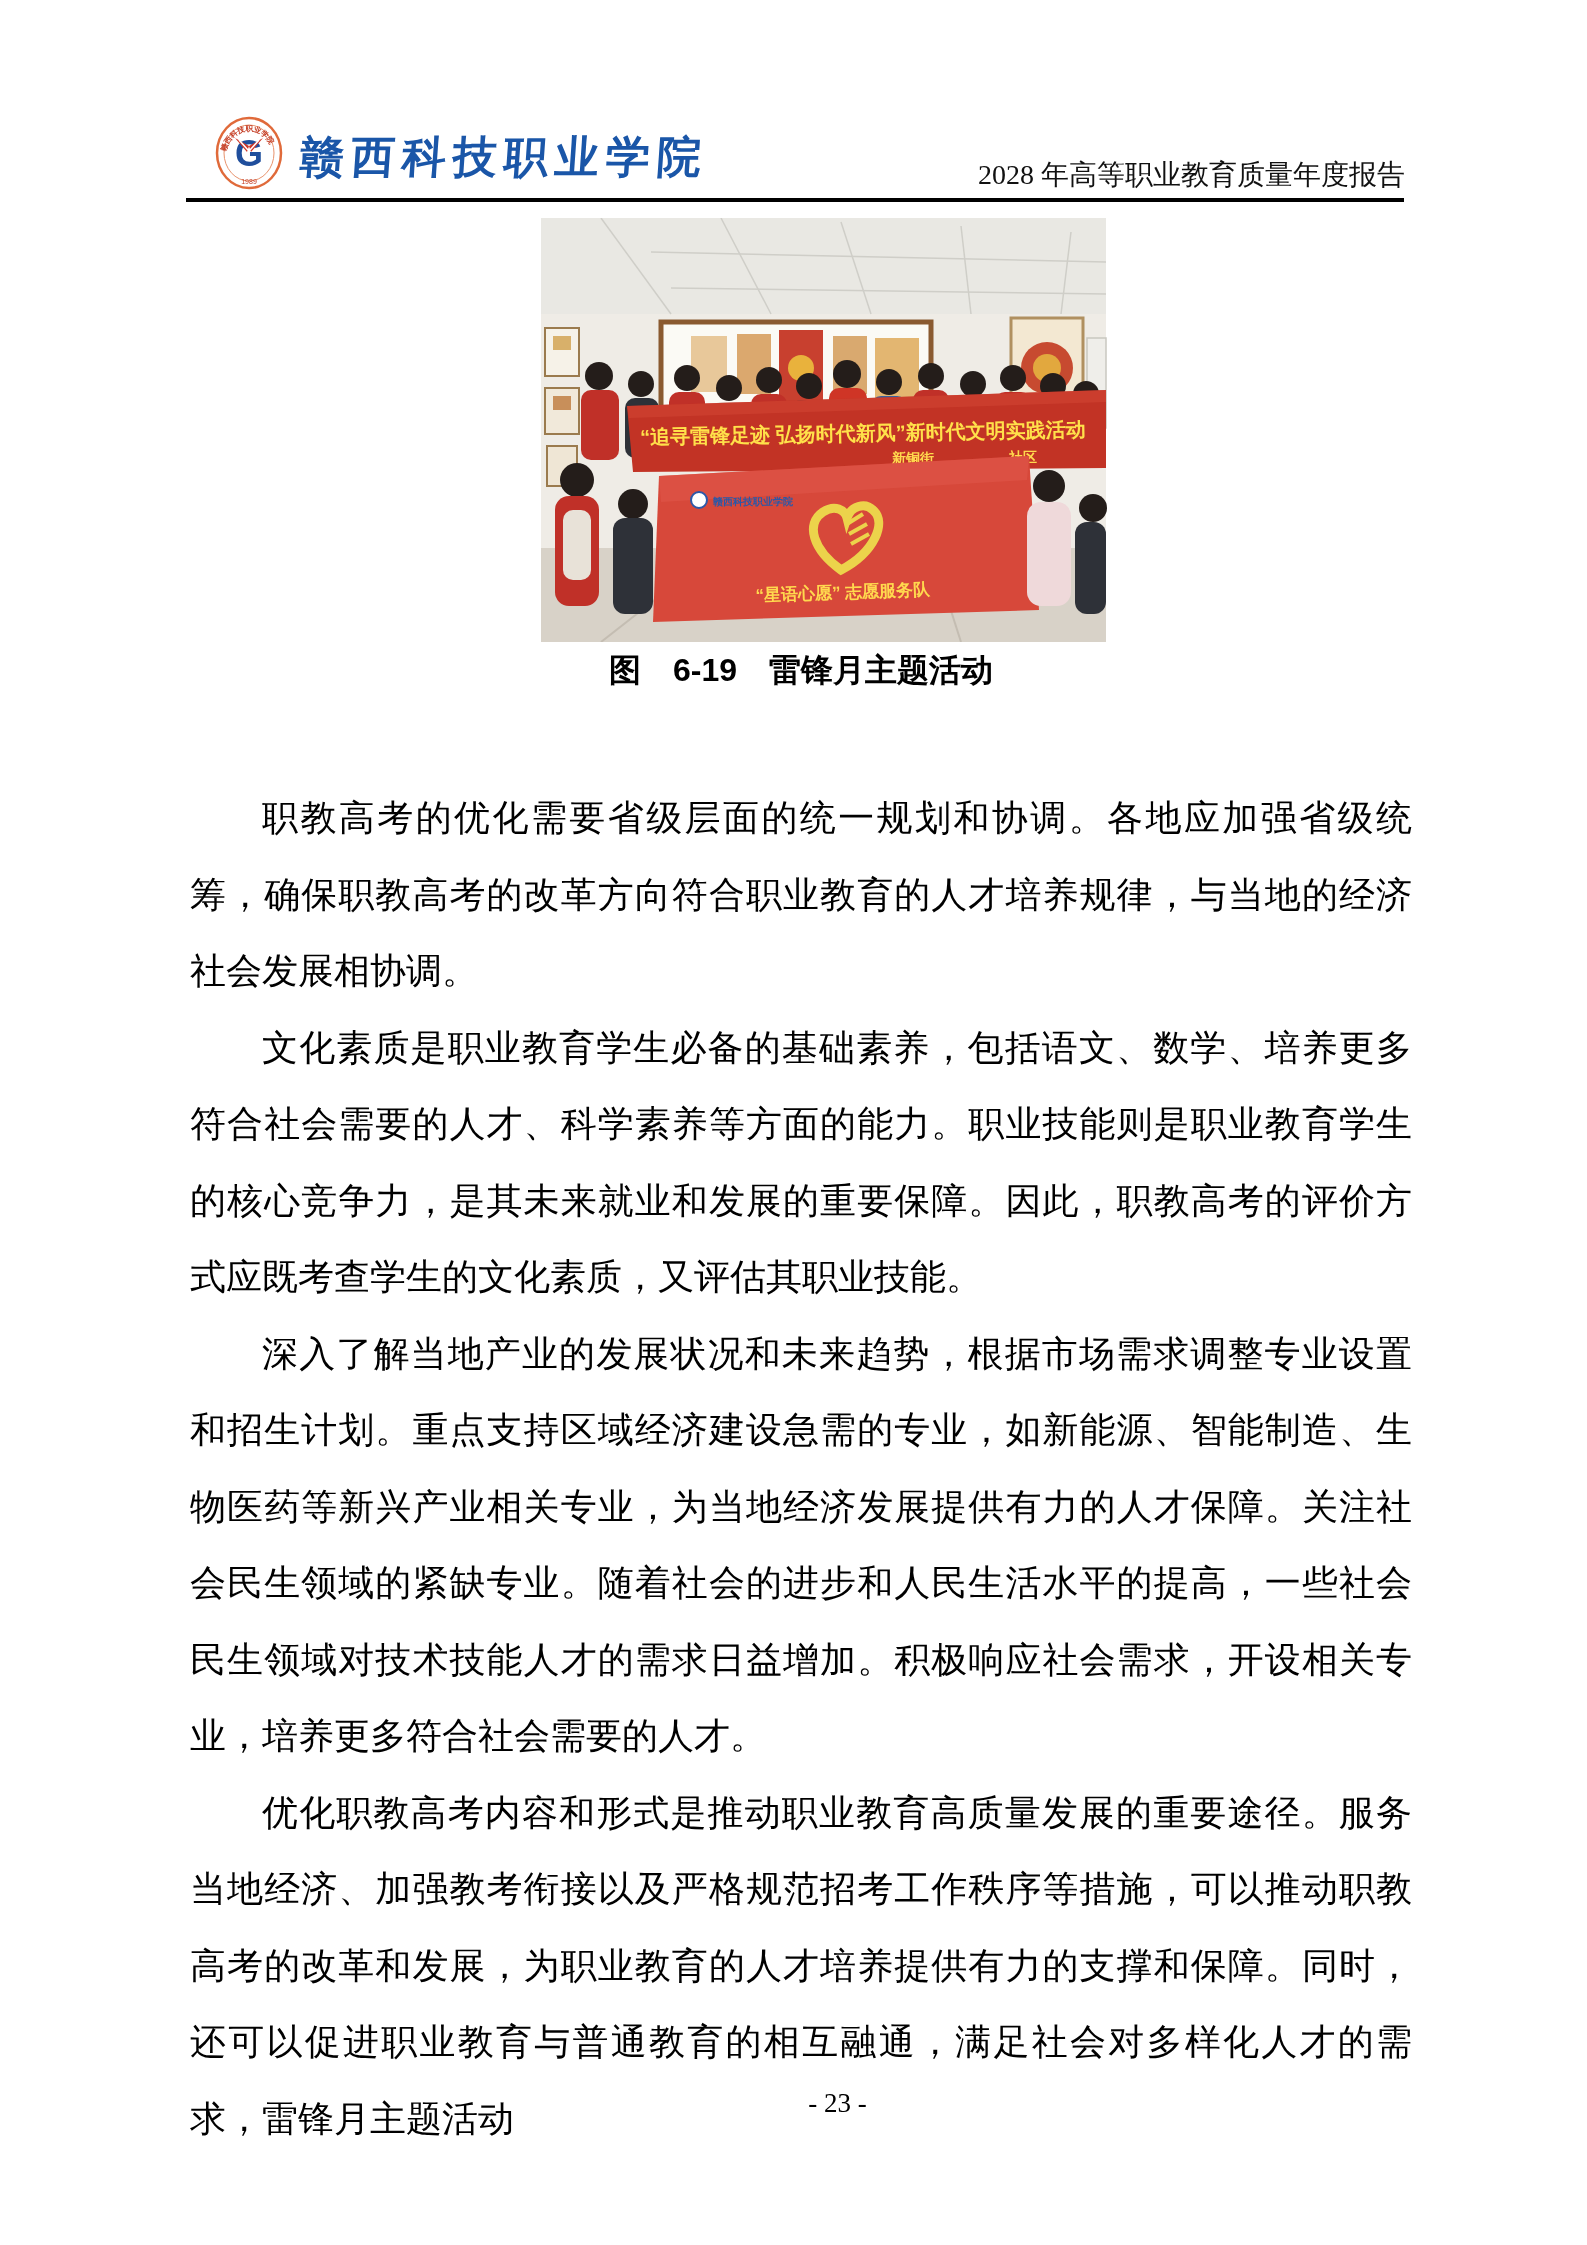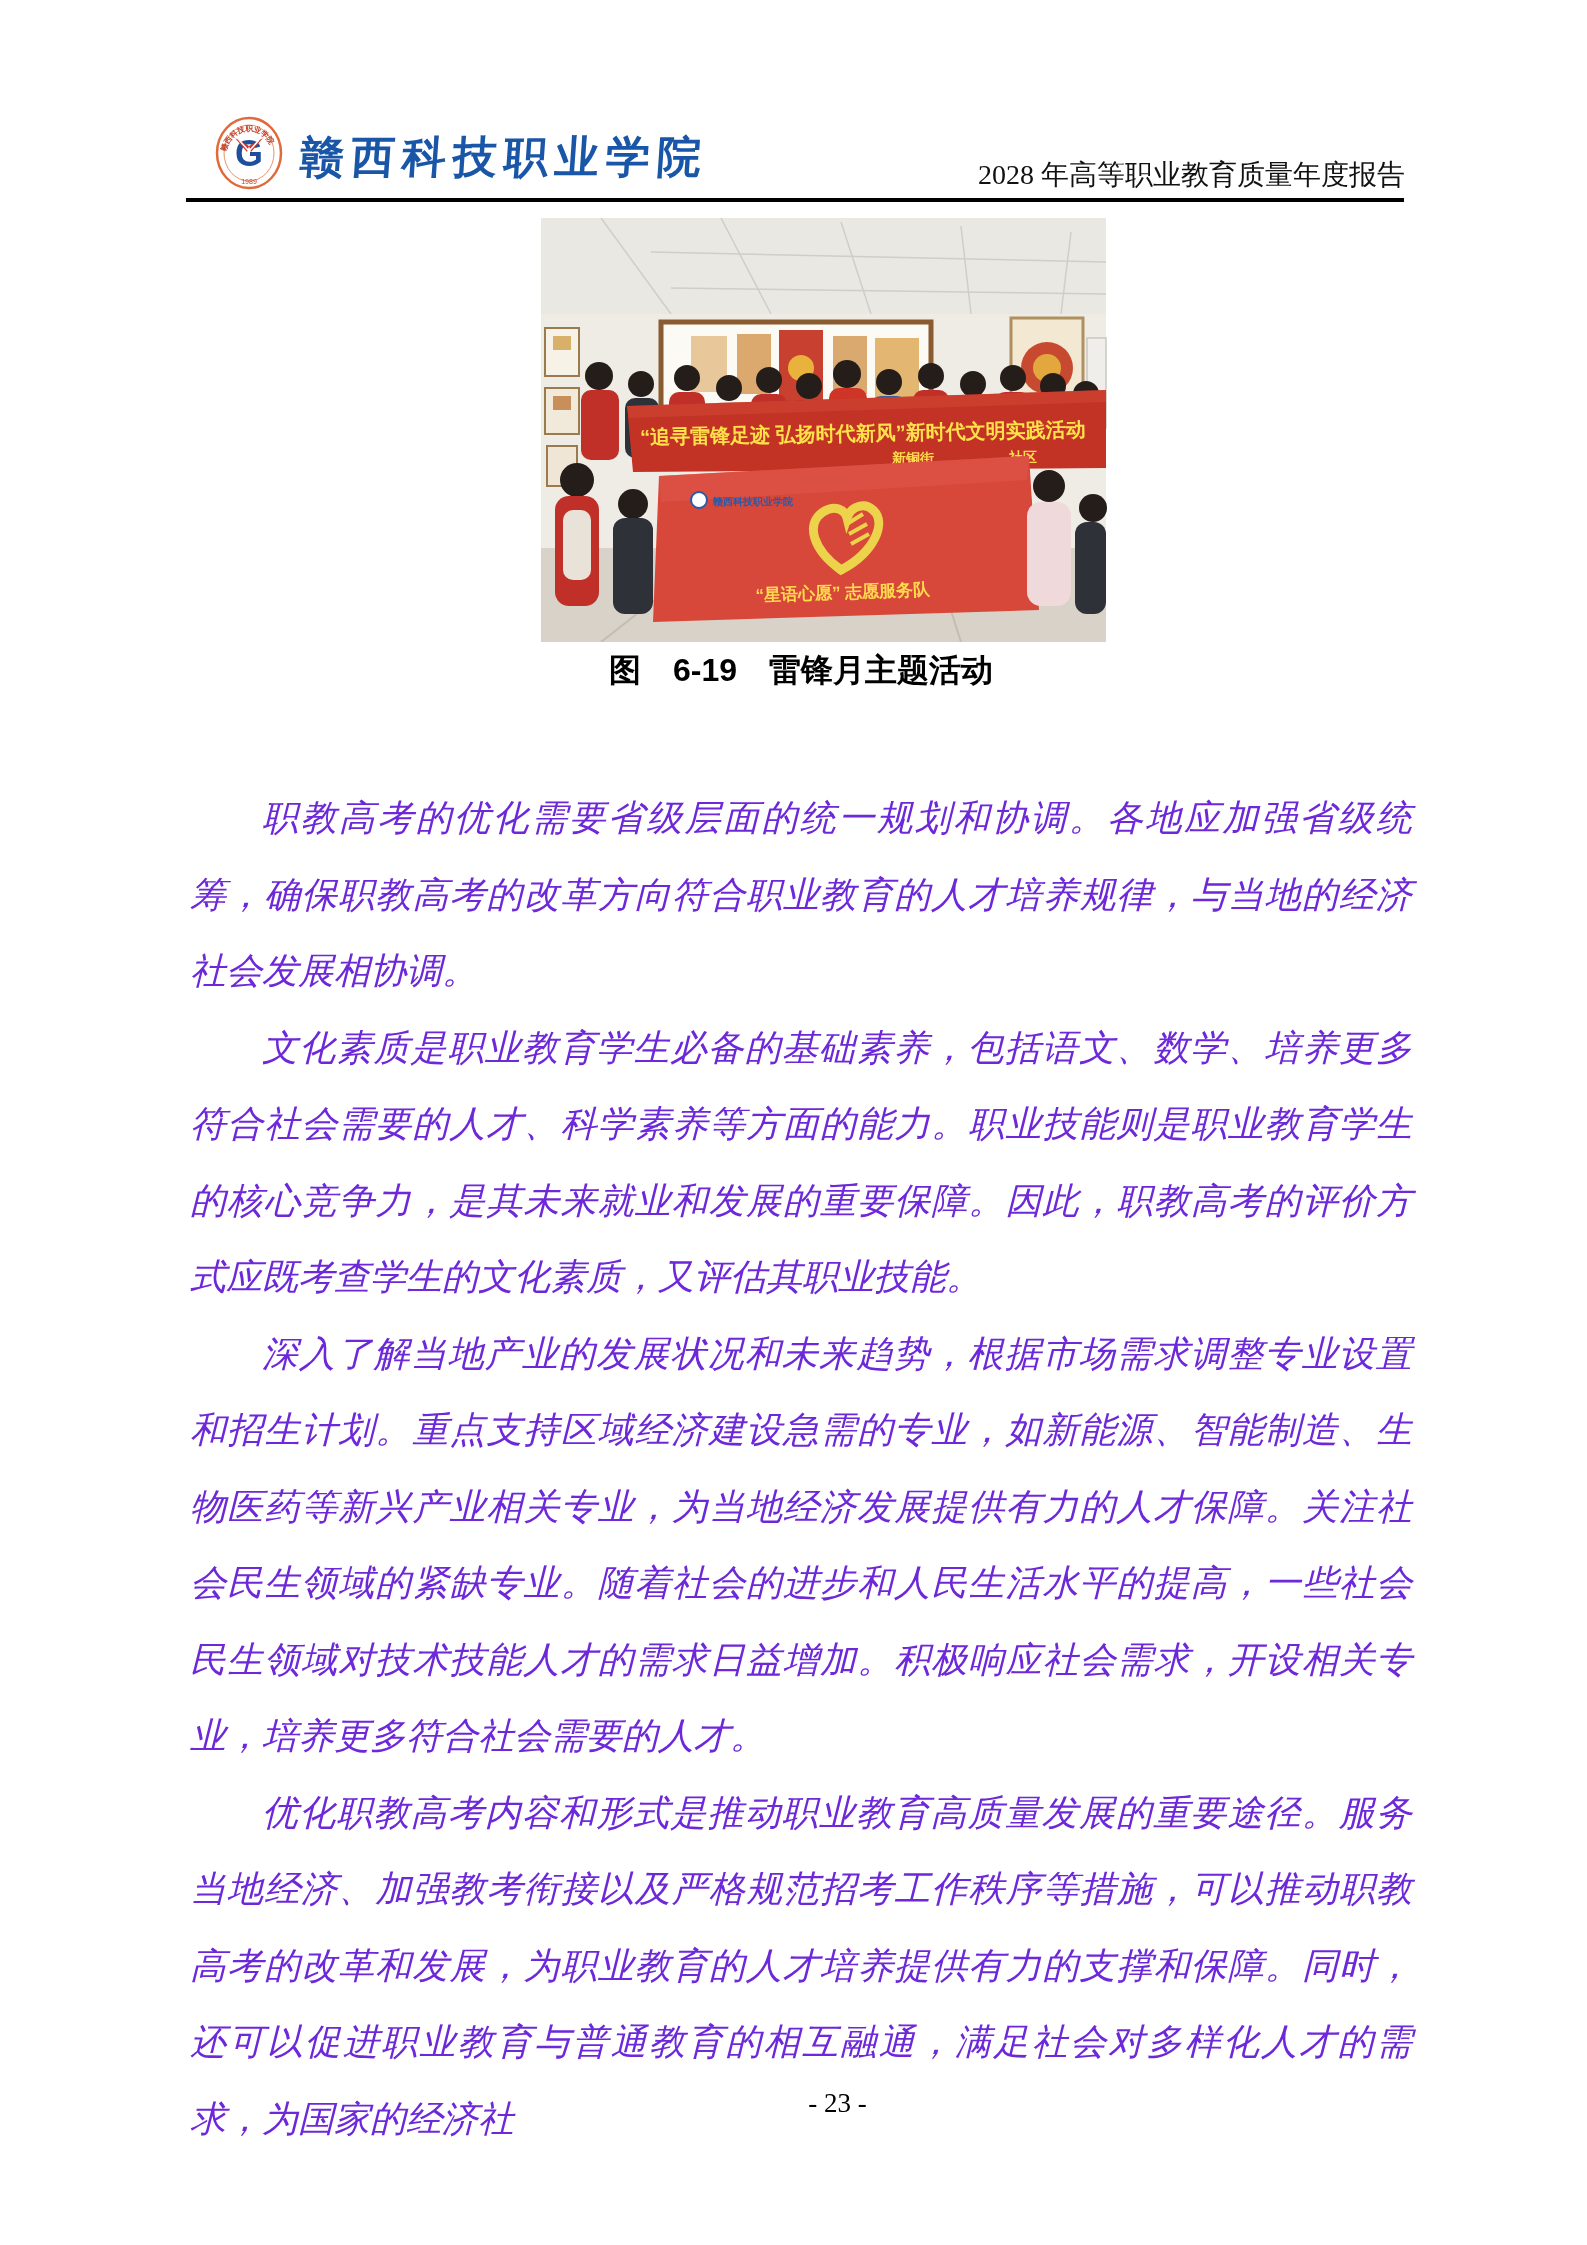--- a/index.html
+++ b/index.html
@@ -40,23 +40,22 @@
   
   .sec-heading{
     position:absolute;left:190px;top:716px;width:1222px;
     font-family:"Liberation Sans","DejaVu Sans",sans-serif;
     font-weight:bold;font-size:37px;line-height:48px;color:#000;
     padding-left:76px;box-sizing:border-box;
   }
   .bodytext{position:absolute;left:190px;top:780px;width:1222px;}
   .bodytext p{
     margin:0;font-size:36px;line-height:76.5px;
-    text-align:justify;text-indent:72px;color:#6d28d9;
+    text-align:justify;text-indent:72px;color:#000000;
     font-family:"Liberation Serif","DejaVu Serif",serif;
-    font-style:italic;
   }
   
   .footer{
     position:absolute;left:0;top:2088px;width:100%;
     text-align:center;font-size:27px;color:#000;padding-left:44px;
   }
 </style>
 </head>
 <body>
 
@@ -189,18 +188,18 @@
       </g>
     </svg>
   </div>
   <div class="caption">图　6-19　雷锋月主题活动</div>
 
 
   <div class="bodytext">
     <p>职教高考的优化需要省级层面的统一规划和协调。各地应加强省级统筹，确保职教高考的改革方向符合职业教育的人才培养规律，与当地的经济社会发展相协调。</p>
     <p>文化素质是职业教育学生必备的基础素养，包括语文、数学、培养更多符合社会需要的人才、科学素养等方面的能力。职业技能则是职业教育学生的核心竞争力，是其未来就业和发展的重要保障。因此，职教高考的评价方式应既考查学生的文化素质，又评估其职业技能。</p>
     <p>深入了解当地产业的发展状况和未来趋势，根据市场需求调整专业设置和招生计划。重点支持区域经济建设急需的专业，如新能源、智能制造、生物医药等新兴产业相关专业，为当地经济发展提供有力的人才保障。关注社会民生领域的紧缺专业。随着社会的进步和人民生活水平的提高，一些社会民生领域对技术技能人才的需求日益增加。积极响应社会需求，开设相关专业，培养更多符合社会需要的人才。</p>
-    <p>优化职教高考内容和形式是推动职业教育高质量发展的重要途径。服务当地经济、加强教考衔接以及严格规范招考工作秩序等措施，可以推动职教高考的改革和发展，为职业教育的人才培养提供有力的支撑和保障。同时，还可以促进职业教育与普通教育的相互融通，满足社会对多样化人才的需求，为国家的经济社</p>
+    <p>优化职教高考内容和形式是推动职业教育高质量发展的重要途径。服务当地经济、加强教考衔接以及严格规范招考工作秩序等措施，可以推动职教高考的改革和发展，为职业教育的人才培养提供有力的支撑和保障。同时，还可以促进职业教育与普通教育的相互融通，满足社会对多样化人才的需求，雷锋月主题活动</p>
   </div>
 
   <div class="footer">- 23 -</div>
 
 </div>
 
 </body></html>

